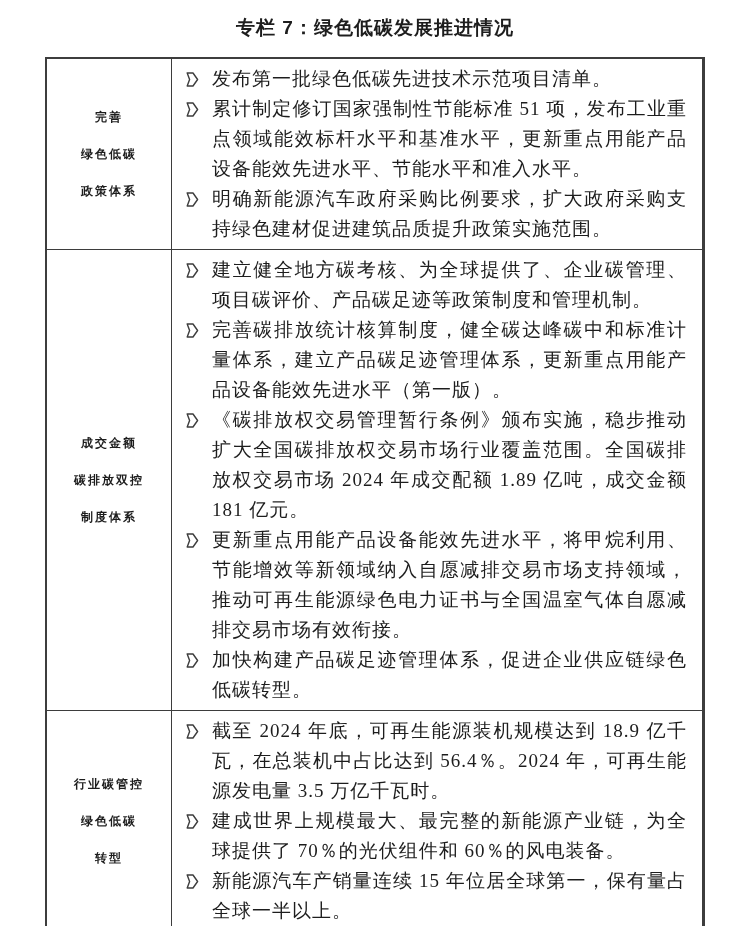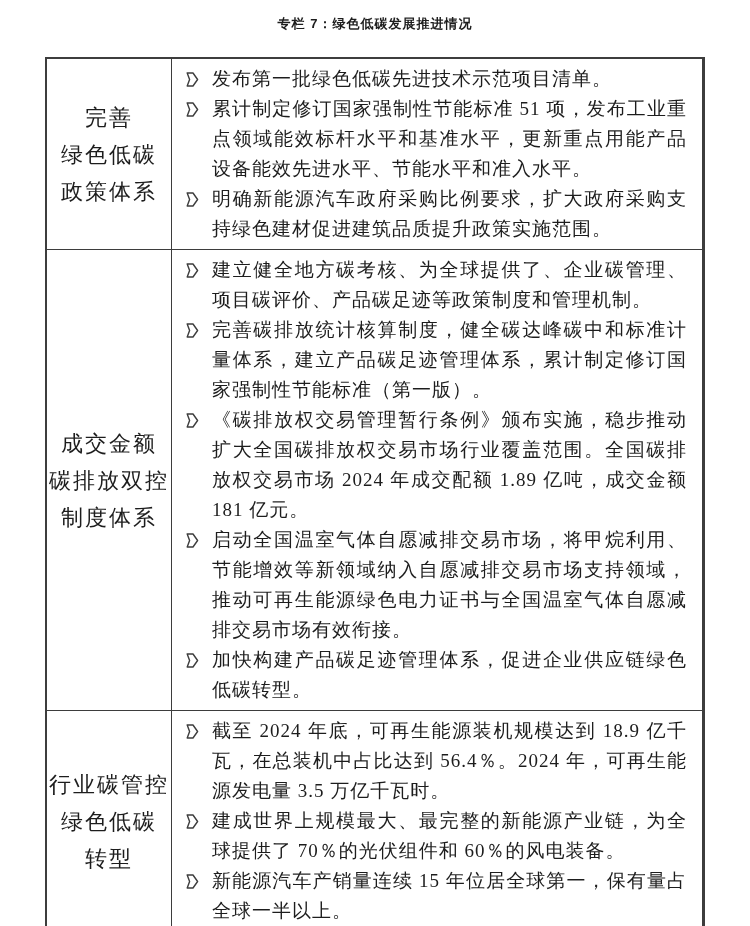--- a/index.html
+++ b/index.html
@@ -11,21 +11,21 @@
     width: 750px;
     height: 926px;
     position: relative;
     font-family: "Liberation Serif", "DejaVu Serif", serif;
     color: #1d1d1d;
     overflow: hidden;
   }
   .page-title {
     font-family: "Liberation Sans", "DejaVu Sans", sans-serif;
     font-weight: bold;
-    font-size: 13px;
+    font-size: 19px;
     letter-spacing: 1px;
     text-align: center;
     margin: 0;
     position: absolute;
     top: 15px;
     left: 0;
     width: 750px;
   }
   table.box-table {
     position: absolute;
@@ -39,22 +39,22 @@
     border-bottom-width: 3px;
   }
   table.box-table td {
     border: 1.5px solid #3d3d3d;
   }
   td.hcell {
     width: 122px;
     text-align: center;
     vertical-align: middle;
     font-family: "Liberation Sans", "DejaVu Sans", sans-serif;
-    font-weight: normal;
-    font-size: 22px;
+    font-weight: bold;
+    font-size: 12px;
     line-height: 37px;
     letter-spacing: 2px;
   }
   td.ccell {
     vertical-align: middle;
     padding: 5px 15px 5px 13px;
   }
   tr.row-0 { height: 189px; }
   tr.row-1 { height: 424px; }
   tr.row-2 { height: 217px; }
@@ -121,33 +121,33 @@
       <div class="item">
         <span class="marker"><svg width="14" height="17" viewBox="0 0 14 17">
                 <polygon points="2.2,2 8,2 12.6,8.5 8,15 2.2,15 4.6,8.5" fill="#ffffff" stroke="#3d3d3d" stroke-width="1.4" stroke-linejoin="round"></polygon>
               </svg></span>
         <span class="txt">建立健全地方碳考核、为全球提供了、企业碳管理、项目碳评价、产品碳足迹等政策制度和管理机制。</span>
       </div>
       <div class="item">
         <span class="marker"><svg width="14" height="17" viewBox="0 0 14 17">
                 <polygon points="2.2,2 8,2 12.6,8.5 8,15 2.2,15 4.6,8.5" fill="#ffffff" stroke="#3d3d3d" stroke-width="1.4" stroke-linejoin="round"></polygon>
               </svg></span>
-        <span class="txt">完善碳排放统计核算制度，健全碳达峰碳中和标准计量体系，建立产品碳足迹管理体系，累计制定修订国家强制性节能标准（第一版）。</span>
+        <span class="txt">完善碳排放统计核算制度，健全碳达峰碳中和标准计量体系，建立产品碳足迹管理体系，更新重点用能产品设备能效先进水平（第一版）。</span>
       </div>
       <div class="item">
         <span class="marker"><svg width="14" height="17" viewBox="0 0 14 17">
                 <polygon points="2.2,2 8,2 12.6,8.5 8,15 2.2,15 4.6,8.5" fill="#ffffff" stroke="#3d3d3d" stroke-width="1.4" stroke-linejoin="round"></polygon>
               </svg></span>
         <span class="txt">《碳排放权交易管理暂行条例》颁布实施，稳步推动扩大全国碳排放权交易市场行业覆盖范围。全国碳排放权交易市场 2024 年成交配额 1.89 亿吨，成交金额 181 亿元。</span>
       </div>
       <div class="item">
         <span class="marker"><svg width="14" height="17" viewBox="0 0 14 17">
                 <polygon points="2.2,2 8,2 12.6,8.5 8,15 2.2,15 4.6,8.5" fill="#ffffff" stroke="#3d3d3d" stroke-width="1.4" stroke-linejoin="round"></polygon>
               </svg></span>
-        <span class="txt">启动全国温室气体自愿减排交易市场，将甲烷利用、节能增效等新领域纳入自愿减排交易市场支持领域，推动可再生能源绿色电力证书与全国温室气体自愿减排交易市场有效衔接。</span>
+        <span class="txt">更新重点用能产品设备能效先进水平，将甲烷利用、节能增效等新领域纳入自愿减排交易市场支持领域，推动可再生能源绿色电力证书与全国温室气体自愿减排交易市场有效衔接。</span>
       </div>
       <div class="item">
         <span class="marker"><svg width="14" height="17" viewBox="0 0 14 17">
                 <polygon points="2.2,2 8,2 12.6,8.5 8,15 2.2,15 4.6,8.5" fill="#ffffff" stroke="#3d3d3d" stroke-width="1.4" stroke-linejoin="round"></polygon>
               </svg></span>
         <span class="txt">加快构建产品碳足迹管理体系，促进企业供应链绿色低碳转型。</span>
       </div>
     </td>
   </tr>
 

